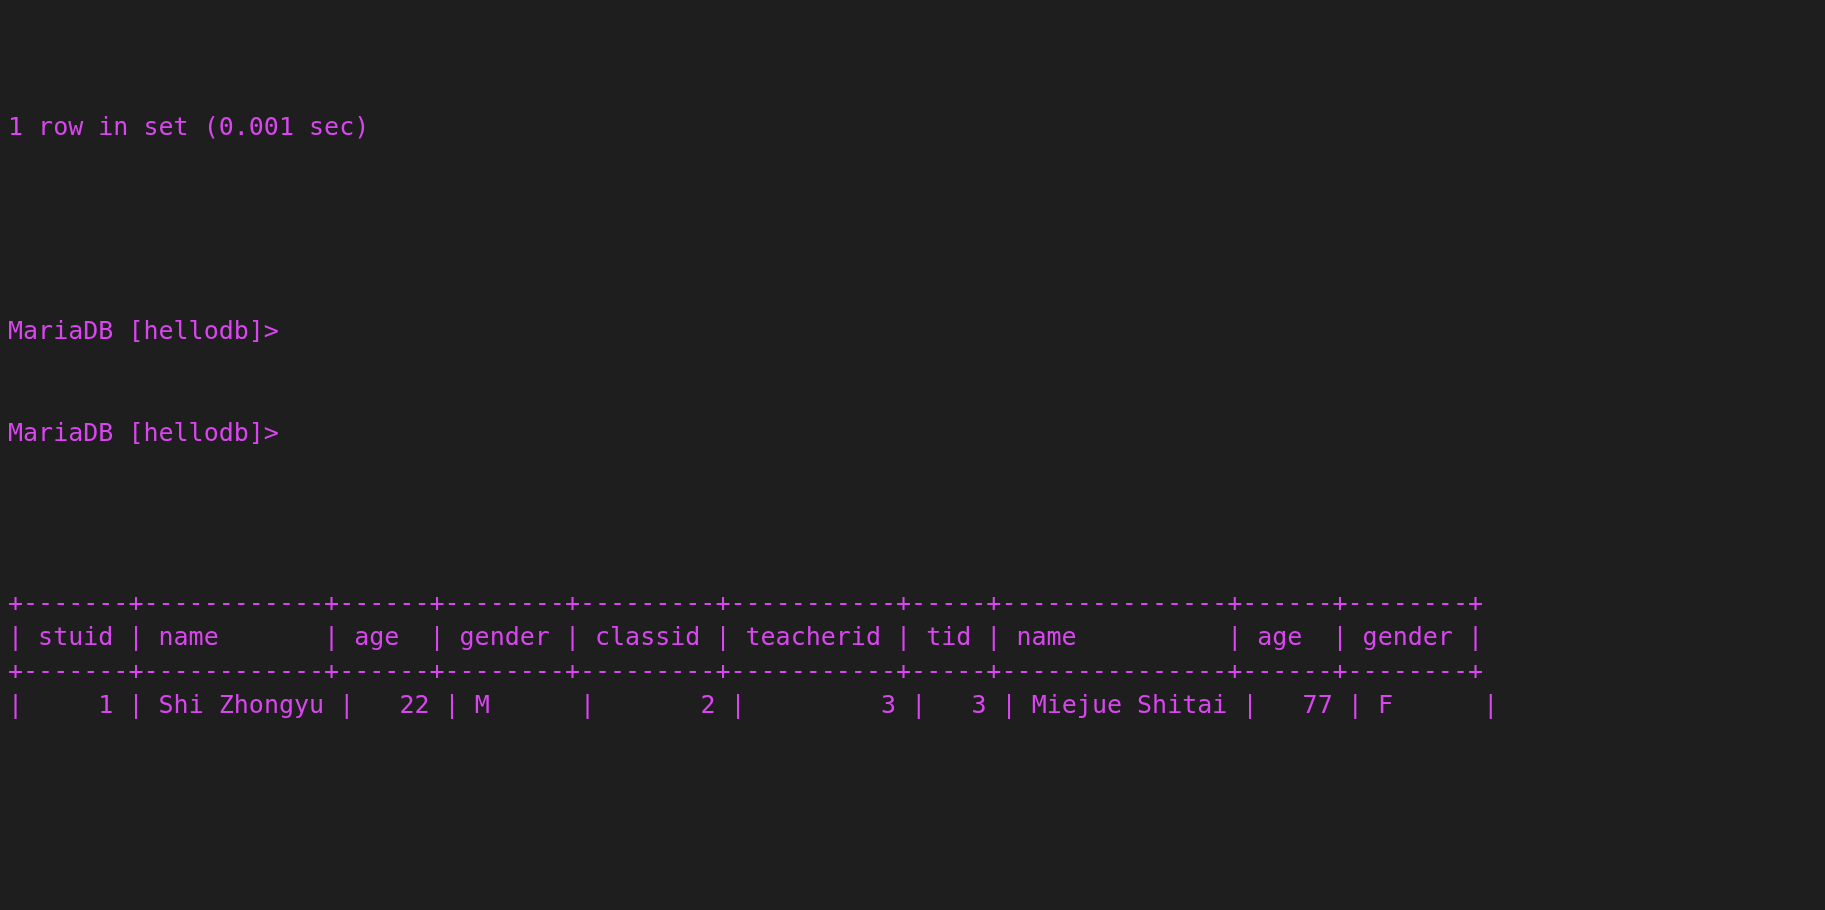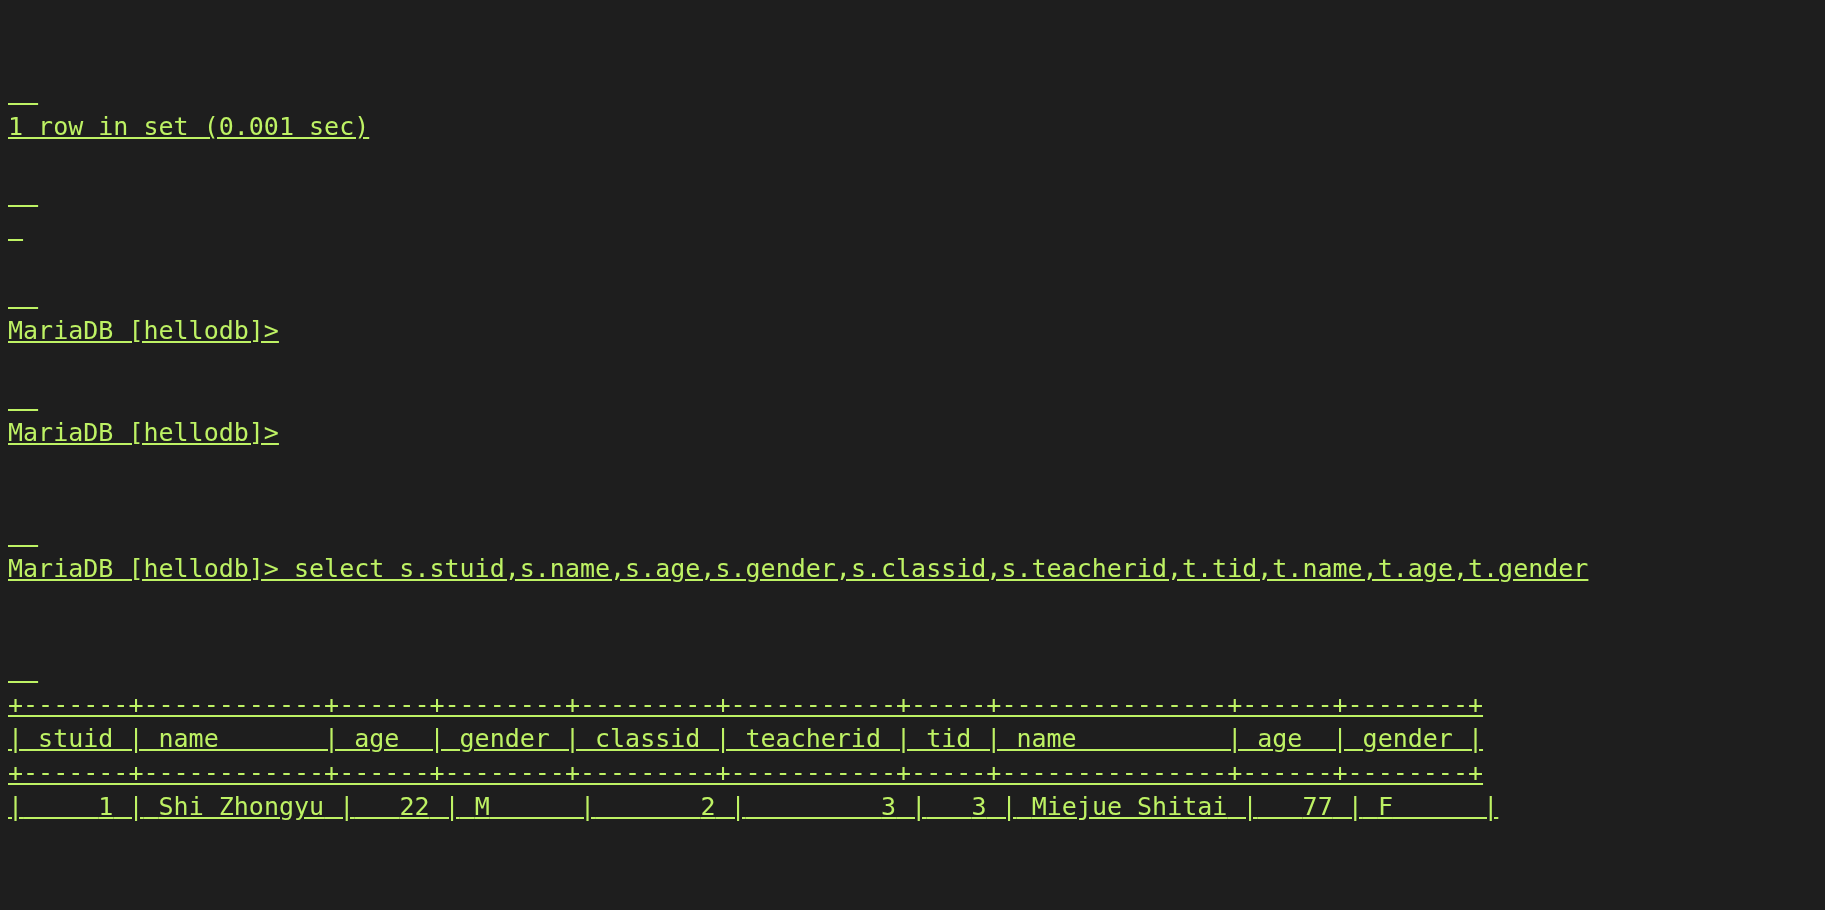--- a/index.html
+++ b/index.html
@@ -10,48 +10,46 @@
   }
   body {
     width: 1825px;
     height: 910px;
     overflow: hidden;
   }
   #terminal {
     width: 1825px;
     height: 910px;
     background: #1e1e1e;
-    color: #bef264;
+    color: #d946ef;
     font-family: "DejaVu Sans Mono", "Liberation Mono", monospace;
     font-size: 25px;
     line-height: 34px;
     letter-spacing: 0px;
     padding: 8px 0 0 8px;
     box-sizing: border-box;
     white-space: pre;
     overflow: hidden;
-    text-decoration: underline;
   }
   .line {
     white-space: pre;
     height: 34px;
     min-height: 34px;
   }
 </style>
 </head>
 <body>
 
 <div id="terminal">
 
   <div class="line">1 row in set (0.001 sec)</div>
   <div class="line">&nbsp;</div>
   <div class="line"><span>MariaDB [hellodb]&gt;</span></div>
   <div class="line"><span>MariaDB [hellodb]&gt;</span></div>
 
-  <div class="line"><span>MariaDB [hellodb]&gt; </span><span>select s.stuid,s.name,s.age,s.gender,s.classid,s.teacherid,t.tid,t.name,t.age,t.gender</span></div>
 
   <div id="table1-slot"><div class="line"><span>+-------+------------+------+--------+---------+-----------+-----+---------------+------+--------+</span></div><div class="line"><span>| stuid | name       | age  | gender | classid | teacherid | tid | name          | age  | gender |</span></div><div class="line"><span>+-------+------------+------+--------+---------+-----------+-----+---------------+------+--------+</span></div><div class="line"><span>|</span><span>     </span><span>1</span><span> |</span><span> </span><span>Shi Zhongyu</span><span> |</span><span>   </span><span>22</span><span> |</span><span> </span><span>M</span><span>      |</span><span>       </span><span>2</span><span> |</span><span>         </span><span>3</span><span> |</span><span>   </span><span>3</span><span> |</span><span> </span><span>Miejue Shitai</span><span> |</span><span>   </span><span>77</span><span> |</span><span> </span><span>F</span><span>      |</span></div></div>
 
   
   
 
   
   
 
   

